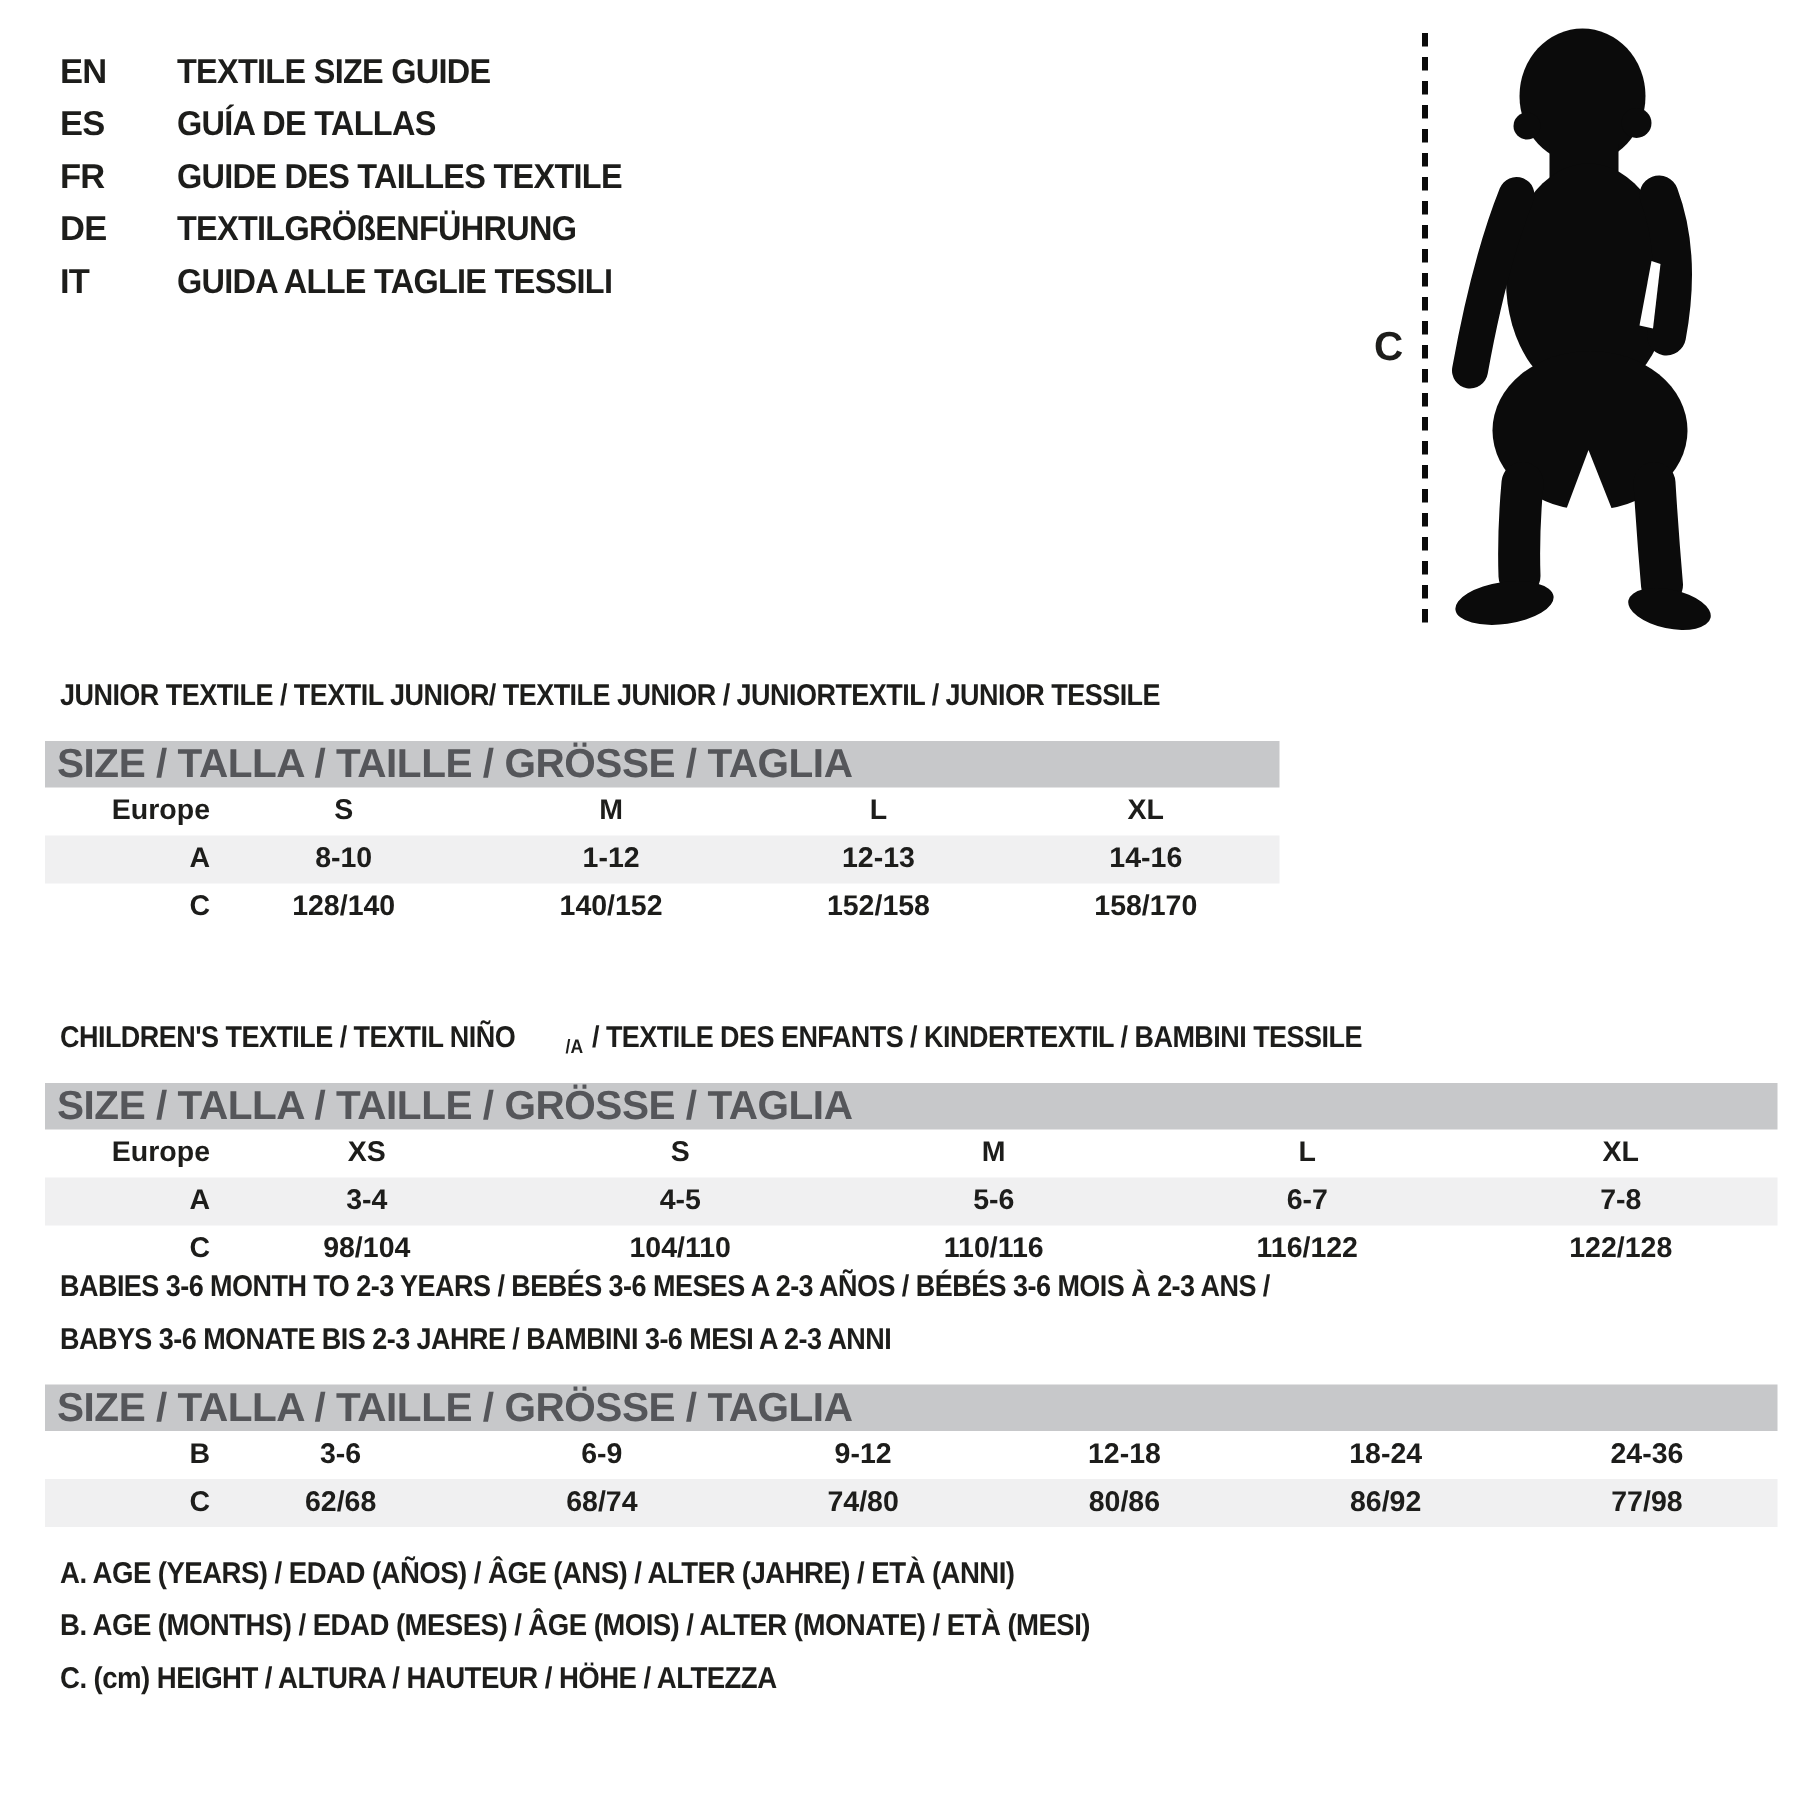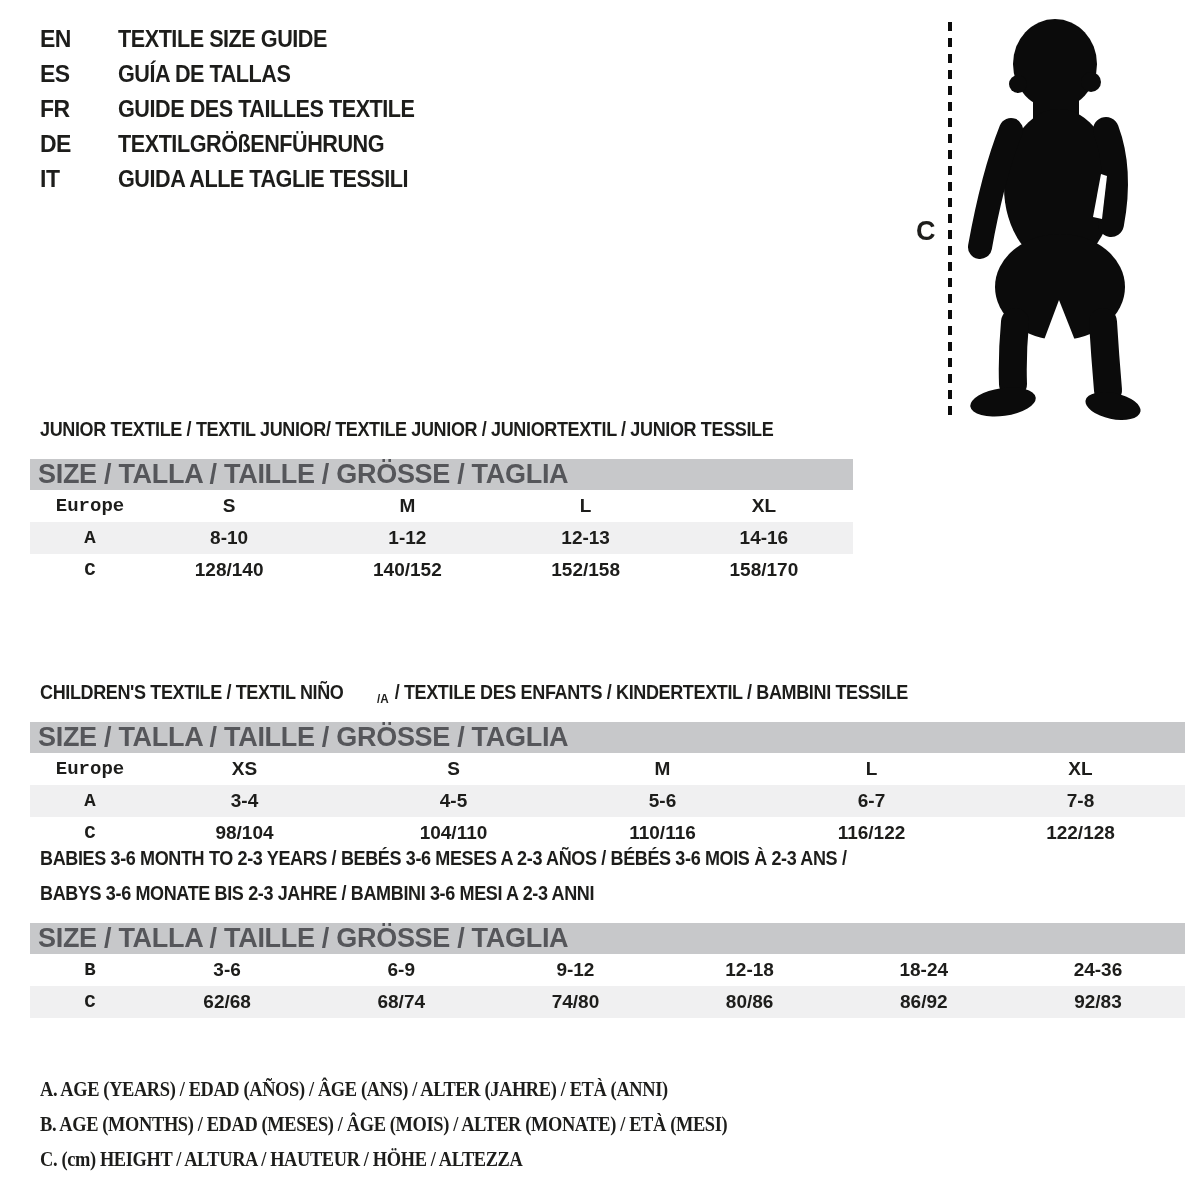--- a/index.html
+++ b/index.html
@@ -6,35 +6,35 @@
   .page{
     position:relative;
     width:1200px;height:1200px;
     background:var(--page-bg,#ffffff);
     color:var(--text,#1d1d1b);
     font-family:"Liberation Sans",sans-serif;
     overflow:hidden;
   }
   
   .lang-block{position:absolute;left:40px;top:26px;}
-  .lang-row{display:flex;height:35px;align-items:flex-start;}
+  .lang-row{display:flex;height:35px;align-items:flex-end;}
   .lang-code,.lang-label{
     font-weight:bold;font-size:23px;letter-spacing:-0.5px;white-space:nowrap;
   }
   .lang-code{width:78px;flex:0 0 78px;}
   .lang-label span{display:inline-block;transform:scaleX(0.94);transform-origin:0 50%;}
   
   .measure-label{
     position:absolute;left:916px;top:216px;
     font-weight:bold;font-size:27px;
   }
   .silhouette{position:absolute;left:905px;top:10px;}
   
   .section{position:absolute;left:30px;}
-  .section-0{top:412px;width:823px;}
+  .section-0{top:447px;width:823px;}
   .section-1{top:643px;width:1155px;margin-top:32px;}
   .section-2{top:841px;width:1155px;}
   .section-title{margin-left:10px;margin-bottom:12px;}
   .section-2 .section-title{}
   .title-line{height:35px;line-height:35px;white-space:nowrap;}
   .title-line .run{
     display:inline-block;transform:scaleX(0.9);transform-origin:0 50%;
     font-weight:bold;font-size:20px;letter-spacing:-0.4px;white-space:pre;
   }
   .title-line .run.sub{
@@ -43,24 +43,24 @@
   .size-bar{
     height:31px;line-height:31px;
     background:var(--header-bar-bg,#c7c8ca);
     color:var(--header-bar-text,#55565a);
     font-weight:bold;font-size:27px;letter-spacing:-0.3px;
     padding-left:8px;white-space:nowrap;
   }
   .srow{display:flex;height:32px;line-height:32px;font-weight:bold;font-size:19px;}
   .srow.shaded{background:var(--shaded-row-bg,#f0f0f1);}
   .cell{white-space:nowrap;}
-  .cell.label{flex:0 0 100px;width:100px;padding-left:10px;text-align:center;font-family:Liberation Mono, monospace;}
+  .cell.label{flex:0 0 100px;width:100px;padding-left:10px;text-align:right;}
   .cell.value{flex:1;text-align:center;}
   
-  .footnotes{position:absolute;left:40px;top:1072px;font-family:Liberation Serif, serif;}
+  .footnotes{position:absolute;left:40px;top:1032px;}
   .footnote-line{height:35px;line-height:35px;white-space:nowrap;}
   .footnote-line span{
     display:inline-block;transform:scaleX(0.92);transform-origin:0 50%;
     font-weight:bold;font-size:20px;letter-spacing:-0.4px;
   }
 </style>
 </head>
 <body>
 
 <div class="page">
@@ -188,21 +188,21 @@
             <div class="cell value">18-24</div>
             <div class="cell value">24-36</div>
           </div>
           <div class="srow shaded">
             <div class="cell label">C</div>
             <div class="cell value">62/68</div>
             <div class="cell value">68/74</div>
             <div class="cell value">74/80</div>
             <div class="cell value">80/86</div>
             <div class="cell value">86/92</div>
-            <div class="cell value">92/83</div>
+            <div class="cell value">77/98</div>
           </div>
         </div>
       </div>
     </div>
 
   <div class="footnotes" id="footnotes">
       <div class="footnote-line"><span>A. AGE (YEARS) / EDAD (AÑOS) / ÂGE (ANS) / ALTER (JAHRE) / ETÀ (ANNI)</span></div>
       <div class="footnote-line"><span>B. AGE (MONTHS) / EDAD (MESES) / ÂGE (MOIS) / ALTER (MONATE) / ETÀ (MESI)</span></div>
       <div class="footnote-line"><span>C. (cm) HEIGHT / ALTURA / HAUTEUR / HÖHE / ALTEZZA</span></div>
     </div>

